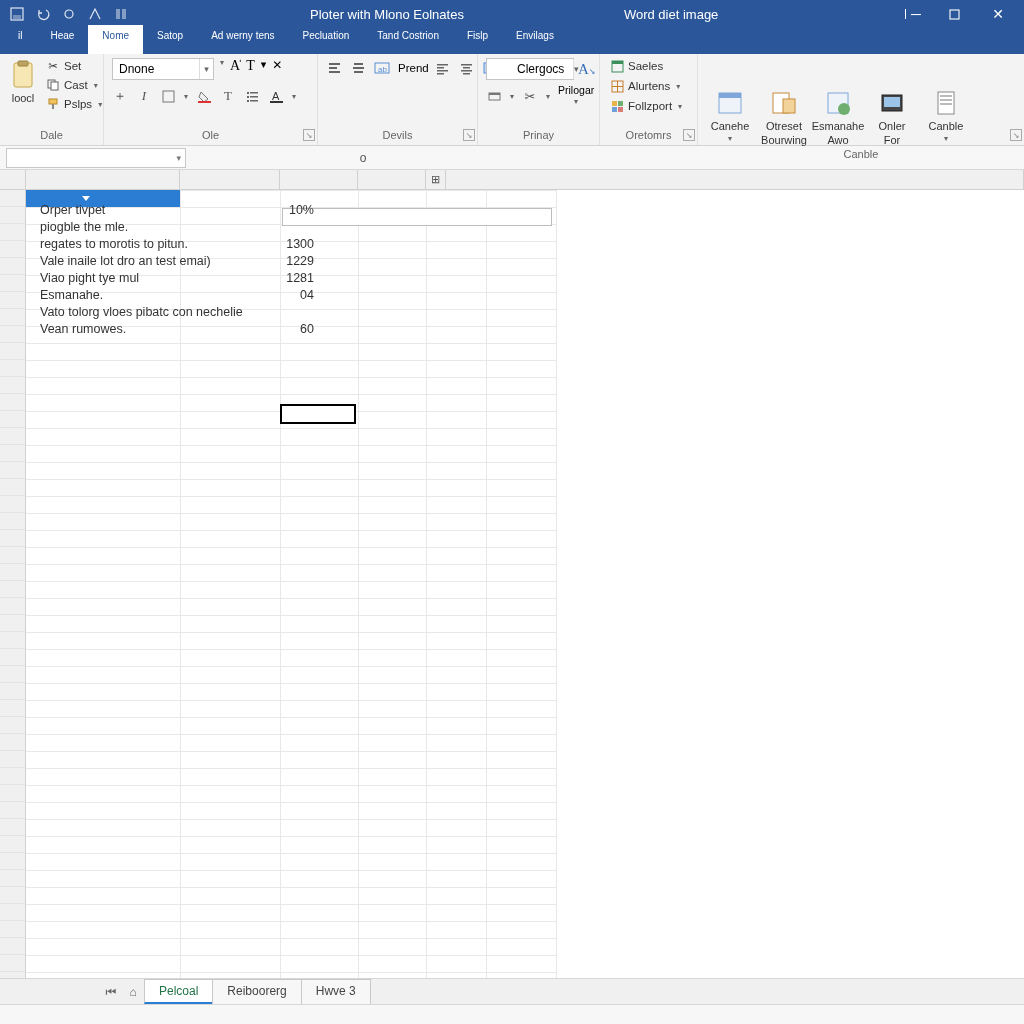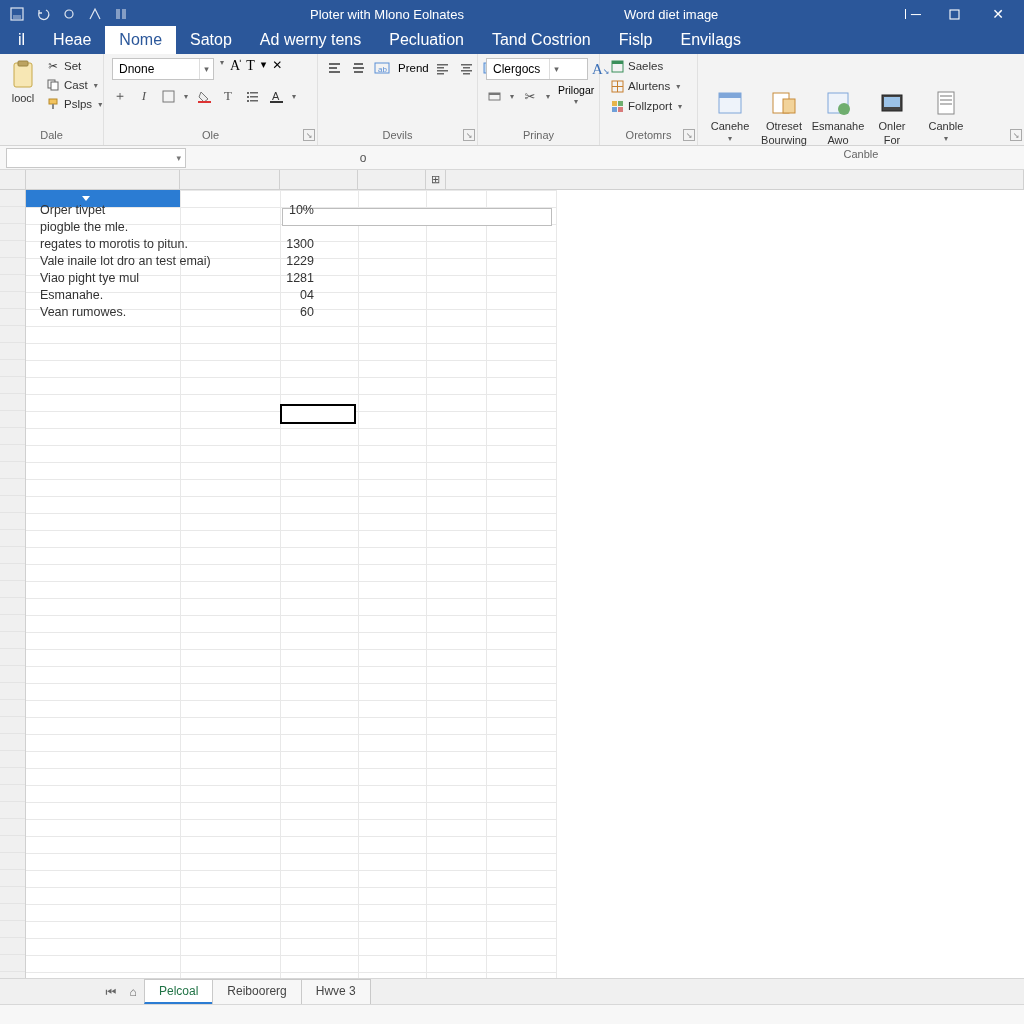--- a/index.html
+++ b/index.html
@@ -9,21 +9,21 @@
 .titlebar { height: 28px; background: #2b579a; color: #fff; display: flex; align-items: center; padding: 0 4px; }
 .titlebar .qat { display: flex; gap: 8px; padding-left: 4px; }
 .titlebar .qat-item { width: 18px; height: 18px; display:flex; align-items:center; justify-content:center; opacity:0.85; }
 .titlebar .title1 { margin-left: 180px; font-size: 13px; }
 .titlebar .title2 { margin-left: 160px; font-size: 13px; }
 .titlebar .spacer { flex: 1; }
 .titlebar .winbtn { width: 44px; height: 28px; display:flex; align-items:center; justify-content:center; color:#fff; font-size:14px; }
 
 
 .tabsbar { height: 26px; background: #2b579a; color:#fff; display:flex; align-items:flex-end; padding-left:4px; }
-.tab { padding: 5px 14px 5px 14px; font-size: 16px; cursor:pointer; }
+.tab { padding: 5px 14px 13px 14px; font-size: 10px; cursor:pointer; }
 .tab.active { background:#fff; color:#2b579a; }
 
 
 .ribbon { height: 92px; background: #f3f3f3; border-bottom:1px solid #d4d4d4; display:flex; }
 .ribgroup { border-right:1px solid #e0e0e0; padding: 4px 8px 0 8px; display:flex; flex-direction:column; position:relative; }
 .ribgroup .content { flex:1; display:flex; align-items:flex-start; gap:6px; }
 .ribgroup .label { text-align:center; font-size:11px; color:#666; padding:2px 0 4px 0; position:relative; }
 .ribgroup .launcher { position:absolute; right:2px; bottom:4px; width:12px; height:12px; border:1px solid #aaa; font-size:8px; display:flex; align-items:center; justify-content:center; color:#888;}
 .smallbtn { display:flex; align-items:center; gap:4px; font-size:11.5px; color:#333; padding:1px 2px; white-space:nowrap;}
 .smallbtn .ic { width:14px; height:14px; display:inline-flex; align-items:center; justify-content:center; }
@@ -295,21 +295,21 @@
         <span style="font-size:8px;color:#666;">▾</span>
       </div>
     </div>
     <div class="label">Devils</div>
     <span class="launcher">↘</span>
   </div>
 
   <div class="ribgroup" style="width:122px;">
     <div class="content" style="flex-direction:column; gap:6px;">
       <div style="display:flex; gap:4px; align-items:center;">
-        <div class="fontbox" style="width:102px;">
+        <div class="fontbox" style="width:88px;padding-left:24px;">
           <input style="width: 62px;" value="Clergocs">
           <span class="dd">▾</span>
         </div>
         <span class="ic" style="font-family:serif; font-size:15px; color:#3a6fb7;">A<span style="font-size:8px;">↘</span></span>
       </div>
       <div class="iconrow">
         <span class="ic">
             <svg width="13" height="13">
               <rect x="1" y="3" width="11" height="7" fill="none" stroke="#777"></rect>
               <rect x="1" y="3" width="11" height="2" fill="#777"></rect>
@@ -528,20 +528,24 @@
         </div>
         <div class="row">
           <span class="lab">Viao pight tye mul</span>
           <span class="val">1281</span>
         </div>
         <div class="row">
           <span class="lab">Esmanahe.</span>
           <span class="val">04</span>
         </div>
         <div class="row">
+          <span class="lab">Vato tolorg vloes pibatc con nechelie</span>
+          <span class="val"></span>
+        </div>
+        <div class="row">
           <span class="lab">Vean rumowes.</span>
           <span class="val">60</span>
         </div>
       </div>
     <div class="cursorcell" id="cursorcell" style="top: 214px; left: 254px; width: 76px; height: 20px;"></div>
   </div>
   <div class="rightpane"></div>
 </div>
 
 <div class="sheetbar">

